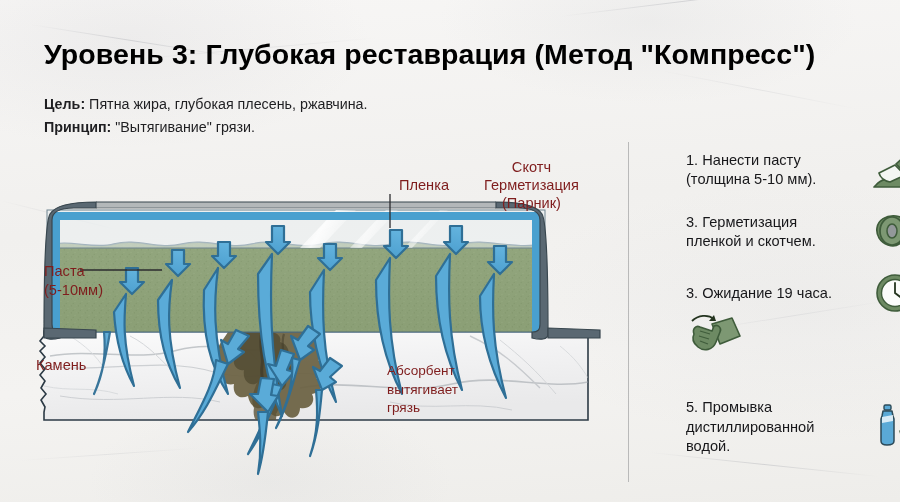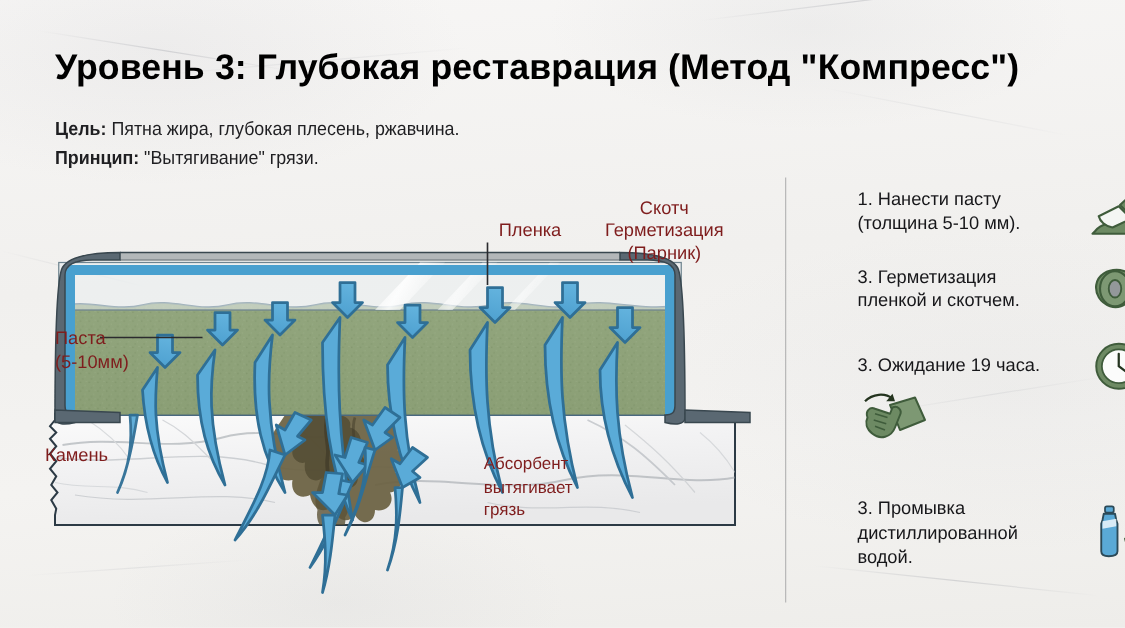--- a/index.html
+++ b/index.html
@@ -329,21 +329,21 @@
         <path d="M6,24 C4,19 8,15 12,17 L24,21 L26,16 C30,14 34,18 32,22
                  L28,32 C25,40 16,42 10,37 C5,33 4,28 6,24 Z" fill="#6d8a63" stroke="#3f5c3b" stroke-width="1.6" stroke-linejoin="round"></path>
         <path d="M12,21 L22,24" stroke="#3f5c3b" stroke-width="1.2"></path>
         <path d="M11,26 L21,29" stroke="#3f5c3b" stroke-width="1.2"></path>
         <path d="M12,31 L20,34" stroke="#3f5c3b" stroke-width="1.2"></path>
       </svg>
     </div>
   </div>
 
   <div class="step" id="step5">
-    <div class="step-text">3. Промывка
+    <div class="step-text">5. Промывка
     дистиллированной
     водой.</div>
     <div class="step-ico">
       <svg width="56" height="50" viewBox="0 0 56 50">
         <rect x="14" y="4" width="7" height="5" rx="1.5" fill="#5aa9d6" stroke="#2c4a58" stroke-width="1.4"></rect>
         <path d="M13,10 L22,10 L23,15 L24,18 L24,40 C24,43 21,44 17,44
                  C13,44 11,43 11,40 L11,18 L12,15 Z" fill="#5aa9d6" stroke="#2c4a58" stroke-width="1.5" stroke-linejoin="round"></path>
         <path d="M12,16 L23,14 L23,20 L12,22 Z" fill="#eef7fb" opacity=".85"></path>
         <rect x="37" y="4" width="4" height="26" rx="1.6" fill="#6d8a63" stroke="#3f5c3b" stroke-width="1.4"></rect>
         <path d="M30,30 L48,30 L46,37 L32,37 Z" fill="#7d9873" stroke="#3f5c3b" stroke-width="1.5" stroke-linejoin="round"></path>

